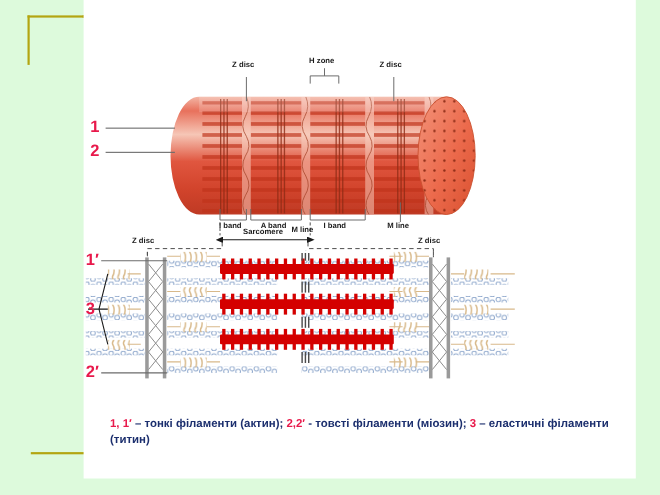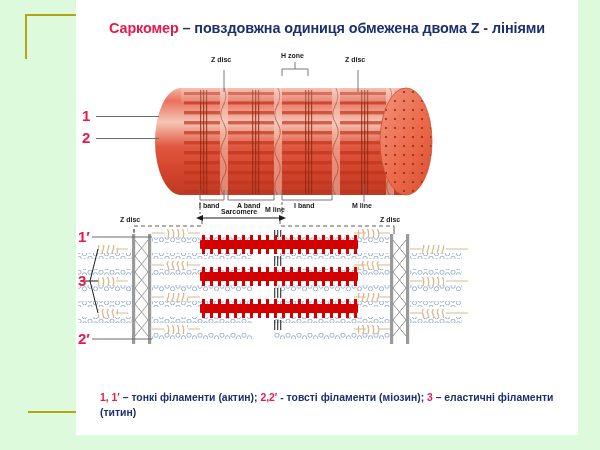--- a/index.html
+++ b/index.html
@@ -110,39 +110,35 @@
   #caption {
     position: absolute;
     left: 24px;
     top: 378px;
     width: 460px;
     font-size: 10.4px;
     font-weight: bold;
     line-height: 15px;
     color: #1c2f6e;
     text-align: left;
-    margin-top: 12px;
   }
   #caption .num { color: #e8194b; }
   svg { display: block; }
 </style>
 </head>
 <body>
 
 <div id="slide">
 
   <div id="corner-bracket"></div>
   <div id="corner-bracket-ext"></div>
   <div id="bottom-rule"></div>
 
   <div id="content-panel">
 
-    <div id="title">
-      <span class="kw">Саркомер</span><span class="rest"> – повздовжна одиниця обмежена двома  Z - лініями</span>
-    </div>
 
     <div id="macro">
       <svg width="502" height="150" viewBox="0 0 502 150">
         <defs>
           <linearGradient id="cylBody" x1="0" y1="0" x2="0" y2="1">
             <stop offset="0%" stop-color="#f3b5a4"></stop>
             <stop offset="12%" stop-color="#e8715c"></stop>
             <stop offset="32%" stop-color="#f6c6b6"></stop>
             <stop offset="55%" stop-color="#e0563f"></stop>
             <stop offset="78%" stop-color="#d2442c"></stop>

